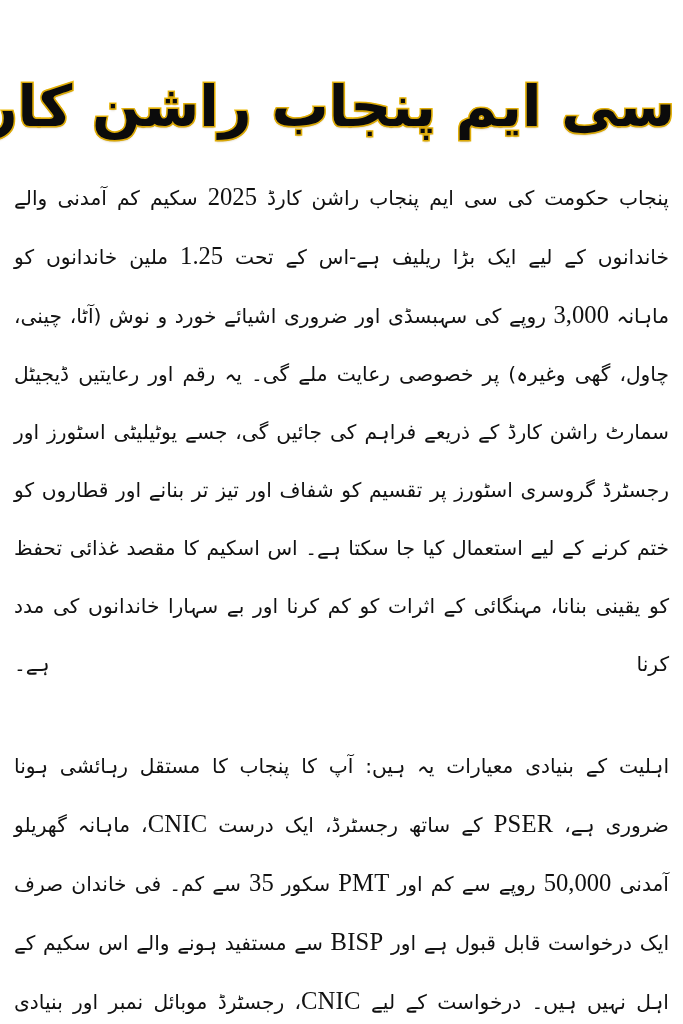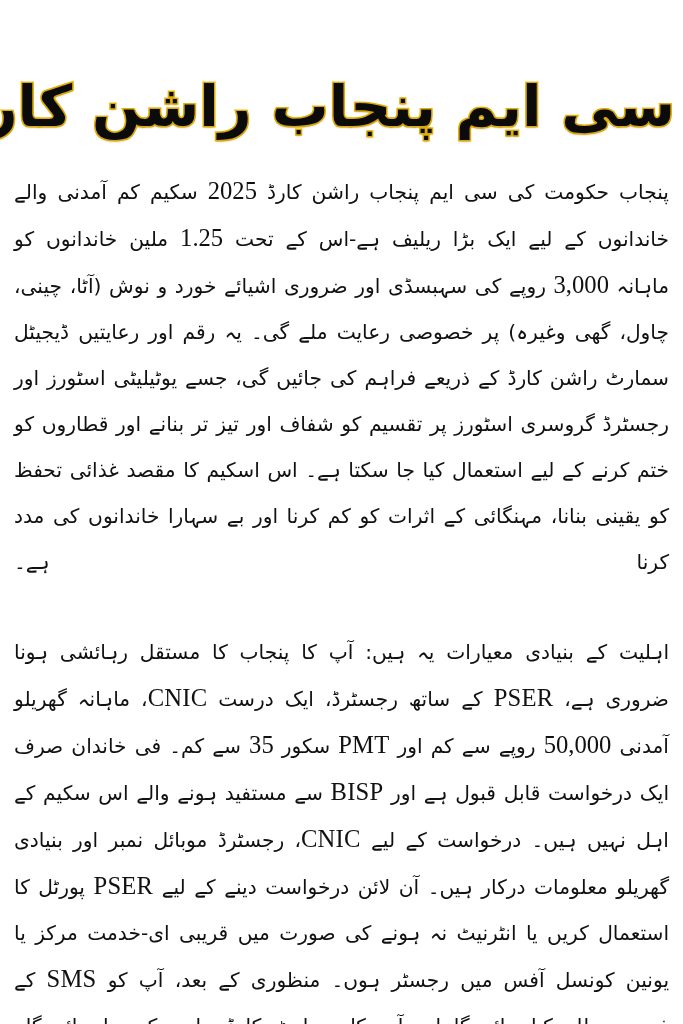--- a/index.html
+++ b/index.html
@@ -60,21 +60,21 @@
     left: 14px;
     right: 14px;
     direction: rtl;
     text-align: justify;
     text-align-last: center;
     color: #111111;
     font-family: "DejaVu Sans", "Liberation Sans", sans-serif;
   }
   .para {
     font-size: 20.2px;
-    line-height: 46px;
+    line-height: 58px;
     margin: 0 0 0 0;
     text-align: justify;
     text-align-last: justify;
     word-spacing: 1px;
   }
   .para.p1 { margin-bottom: 44px; }
   .para.p2 { margin-bottom: 0px; }
 
   
   .ltr {

